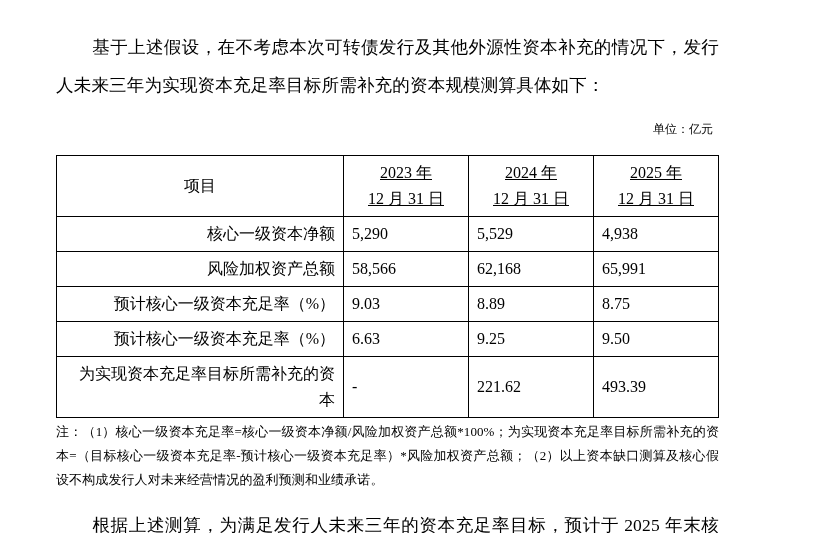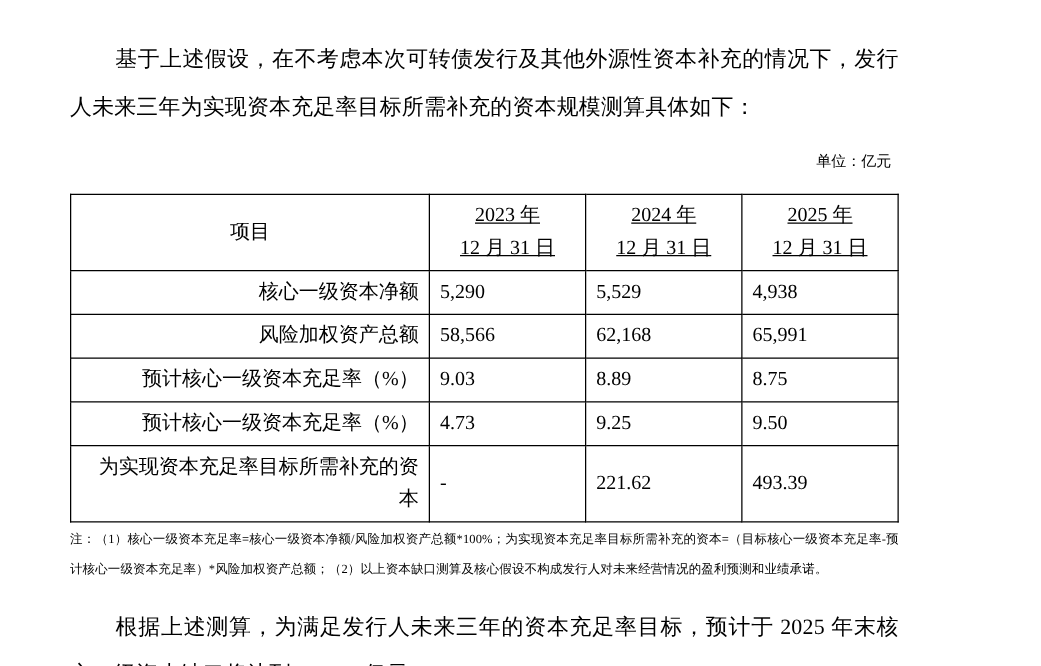--- a/index.html
+++ b/index.html
@@ -63,21 +63,21 @@
   }
   table.fin td.num {
     padding-right: 14px;
   }
   .head-year .yl {
     display: block;
     text-align: center;
     text-decoration: underline;
   }
   .notes {
-    font-size: 10px;
+    font-size: 13px;
     line-height: 24px;
     text-align: justify;
     text-justify: inter-ideograph;
     margin-top: 2px;
     letter-spacing: 0.1px;
   }
   .tail {
     margin-top: 14px;
   }
 </style>
@@ -122,21 +122,21 @@
         <td class="num">65,991</td>
       </tr>
       <tr>
         <td class="label">预计核心一级资本充足率（%）</td>
         <td class="num">9.03</td>
         <td class="num">8.89</td>
         <td class="num">8.75</td>
       </tr>
       <tr>
         <td class="label">预计核心一级资本充足率（%）</td>
-        <td class="num">4.73</td>
+        <td class="num">6.63</td>
         <td class="num">9.25</td>
         <td class="num">9.50</td>
       </tr>
       <tr>
         <td class="label">为实现资本充足率目标所需补充的资本</td>
         <td class="num">-</td>
         <td class="num">221.62</td>
         <td class="num">493.39</td>
       </tr>
     </tbody>

